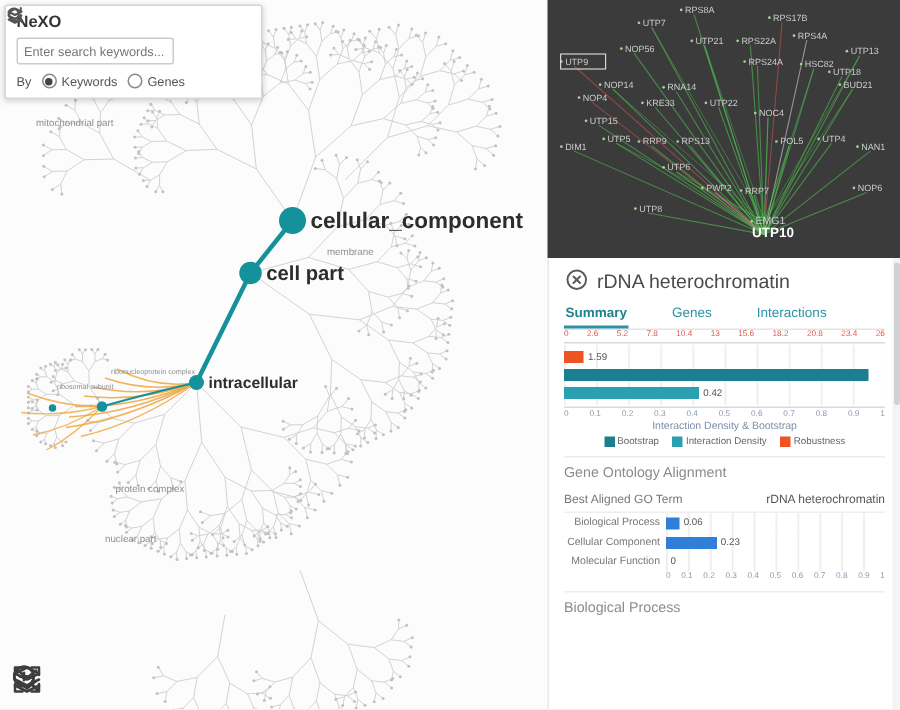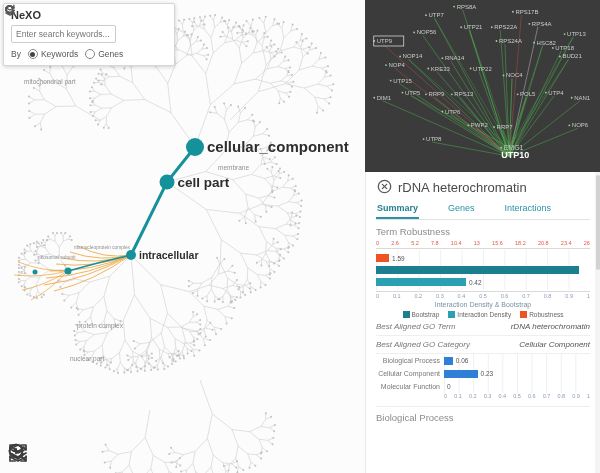--- a/index.html
+++ b/index.html
@@ -48,21 +48,21 @@
   .rb-plot{padding:2px 0;}
   .grid-bg{background-image:linear-gradient(90deg,#efefef 1px,transparent 1px);background-size:10% 100%;}
   .bar-row{display:flex;align-items:center;height:12px;}
   .bar{height:8px;}
   .bar-label{font-size:6.5px;color:#555;margin-left:3px;white-space:nowrap;}
   .axis-title{text-align:center;font-size:7px;color:#7a90a8;margin-top:1px;}
   .legend{display:flex;justify-content:center;gap:9px;margin-top:3px;font-size:6.5px;color:#666;align-items:center;}
   .legend-item{display:inline-flex;align-items:center;gap:2px;}
   .swatch{width:7px;height:7px;display:inline-block;}
   .go-row{display:flex;justify-content:space-between;align-items:center;font-size:8px;color:#777;
-      padding:4px 0;border-bottom:1px solid #efefef;font-style:italic;}
+      padding:4px 0;border-bottom:1px solid #efefef;}
   .go-row .v{color:#555;text-align:right;}
   .go-chart-row{display:flex;align-items:center;height:13px;font-size:7px;color:#777;}
   .go-cat{width:64px;text-align:right;margin-right:4px;flex:none;white-space:nowrap;}
   .go-barwrap{flex:1;display:flex;align-items:center;height:100%;}
   .go-bar{height:8px;}
   .go-axis-row{display:flex;align-items:center;}
   .go-axis-row .axis-row{flex:1;}
   .dp-scrollbar{position:absolute;right:0;top:0;width:5px;height:100%;background:#f4f4f4;}
   .dp-scrollbar .thumb{position:absolute;top:3px;left:0.5px;width:4px;height:95px;background:#d2d2d2;border-radius:2px;}
 </style>
@@ -790,21 +790,20 @@
       <span class="dp-title">rDNA heterochromatin</span>
     </div>
 
     <div class="dp-tabs" id="dp-tabs">
         <span class="dp-tab active">Summary</span>
         <span class="dp-tab">Genes</span>
         <span class="dp-tab">Interactions</span>
       </div>
 
 
-    <div class="dp-section">Term Robustness</div>
     <div id="robustness-chart" class="chart">
         <div class="axis-row" style="color: rgb(226, 87, 76);">
           <div class="tick">0</div>
           <div class="tick">2.6</div>
           <div class="tick">5.2</div>
           <div class="tick">7.8</div>
           <div class="tick">10.4</div>
           <div class="tick">13</div>
           <div class="tick">15.6</div>
           <div class="tick">18.2</div>
@@ -850,28 +849,25 @@
             <div class="swatch" style="background: rgb(42, 160, 176);"></div>
             <div class="legend-text">Interaction Density</div>
           </div>
           <div class="legend-item">
             <div class="swatch" style="background: rgb(240, 83, 35);"></div>
             <div class="legend-text">Robustness</div>
           </div>
         </div>
       </div>
 
+    <div class="dp-section dp-divided">Gene Ontology Alignment</div>
     <div id="go-rows">
         <div class="go-row">
           <div class="k">Best Aligned GO Term</div>
           <div class="v">rDNA heterochromatin</div>
-        </div>
-        <div class="go-row">
-          <div class="k">Best Aligned GO Category</div>
-          <div class="v">Cellular Component</div>
         </div>
       </div>
     <div id="go-chart" class="chart">
         <div class="go-chart-row">
           <div class="go-cat">Biological Process</div>
           <div class="go-barwrap grid-bg">
             <div class="go-bar" style="width: 6%; background: rgb(47, 126, 216);"></div>
             <div class="bar-label">0.06</div>
           </div>
         </div>

